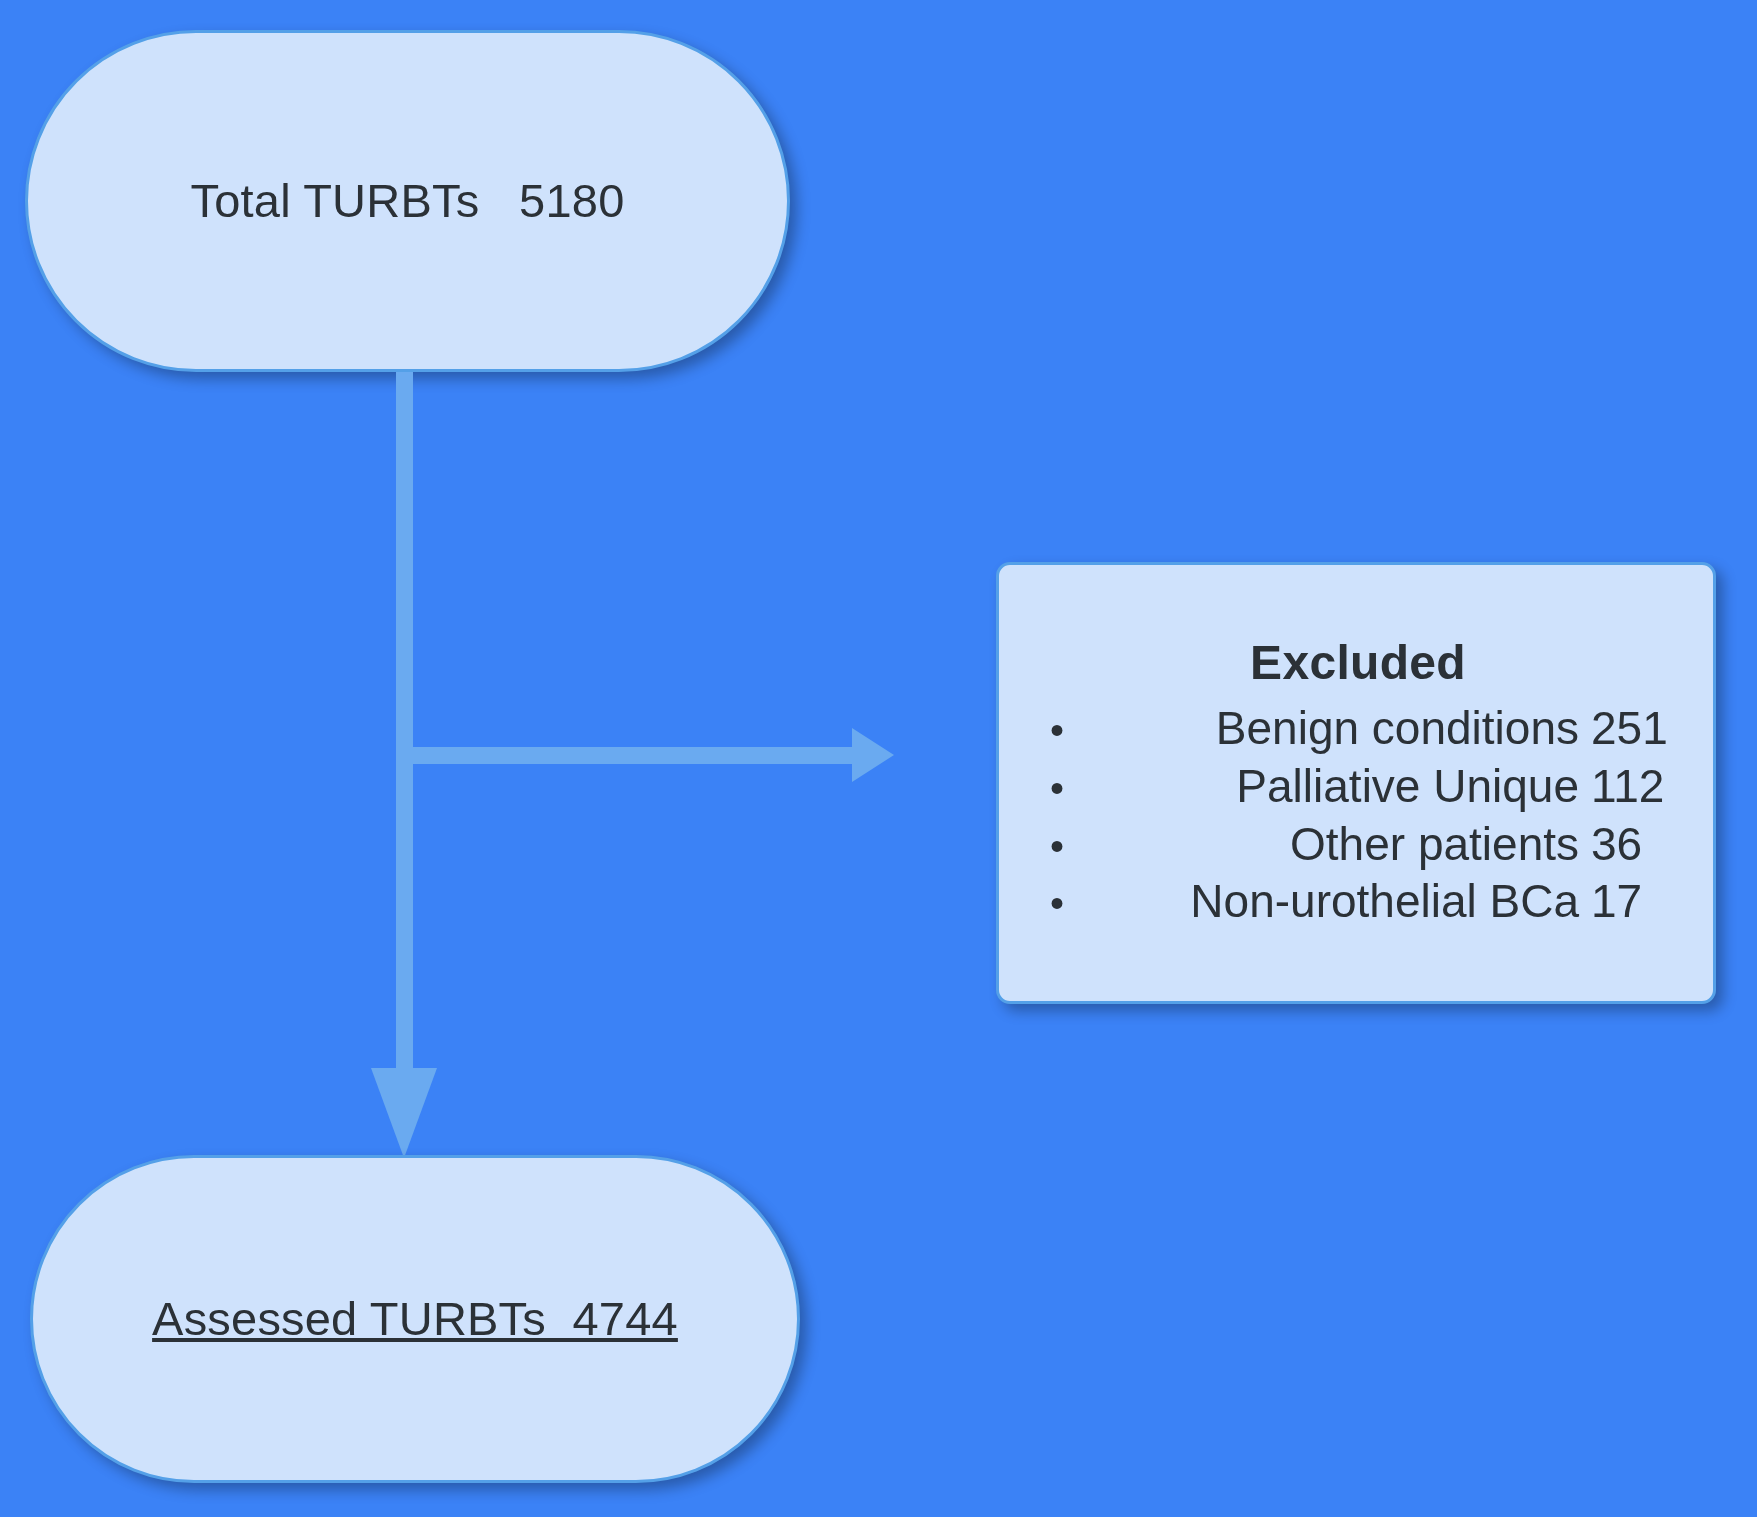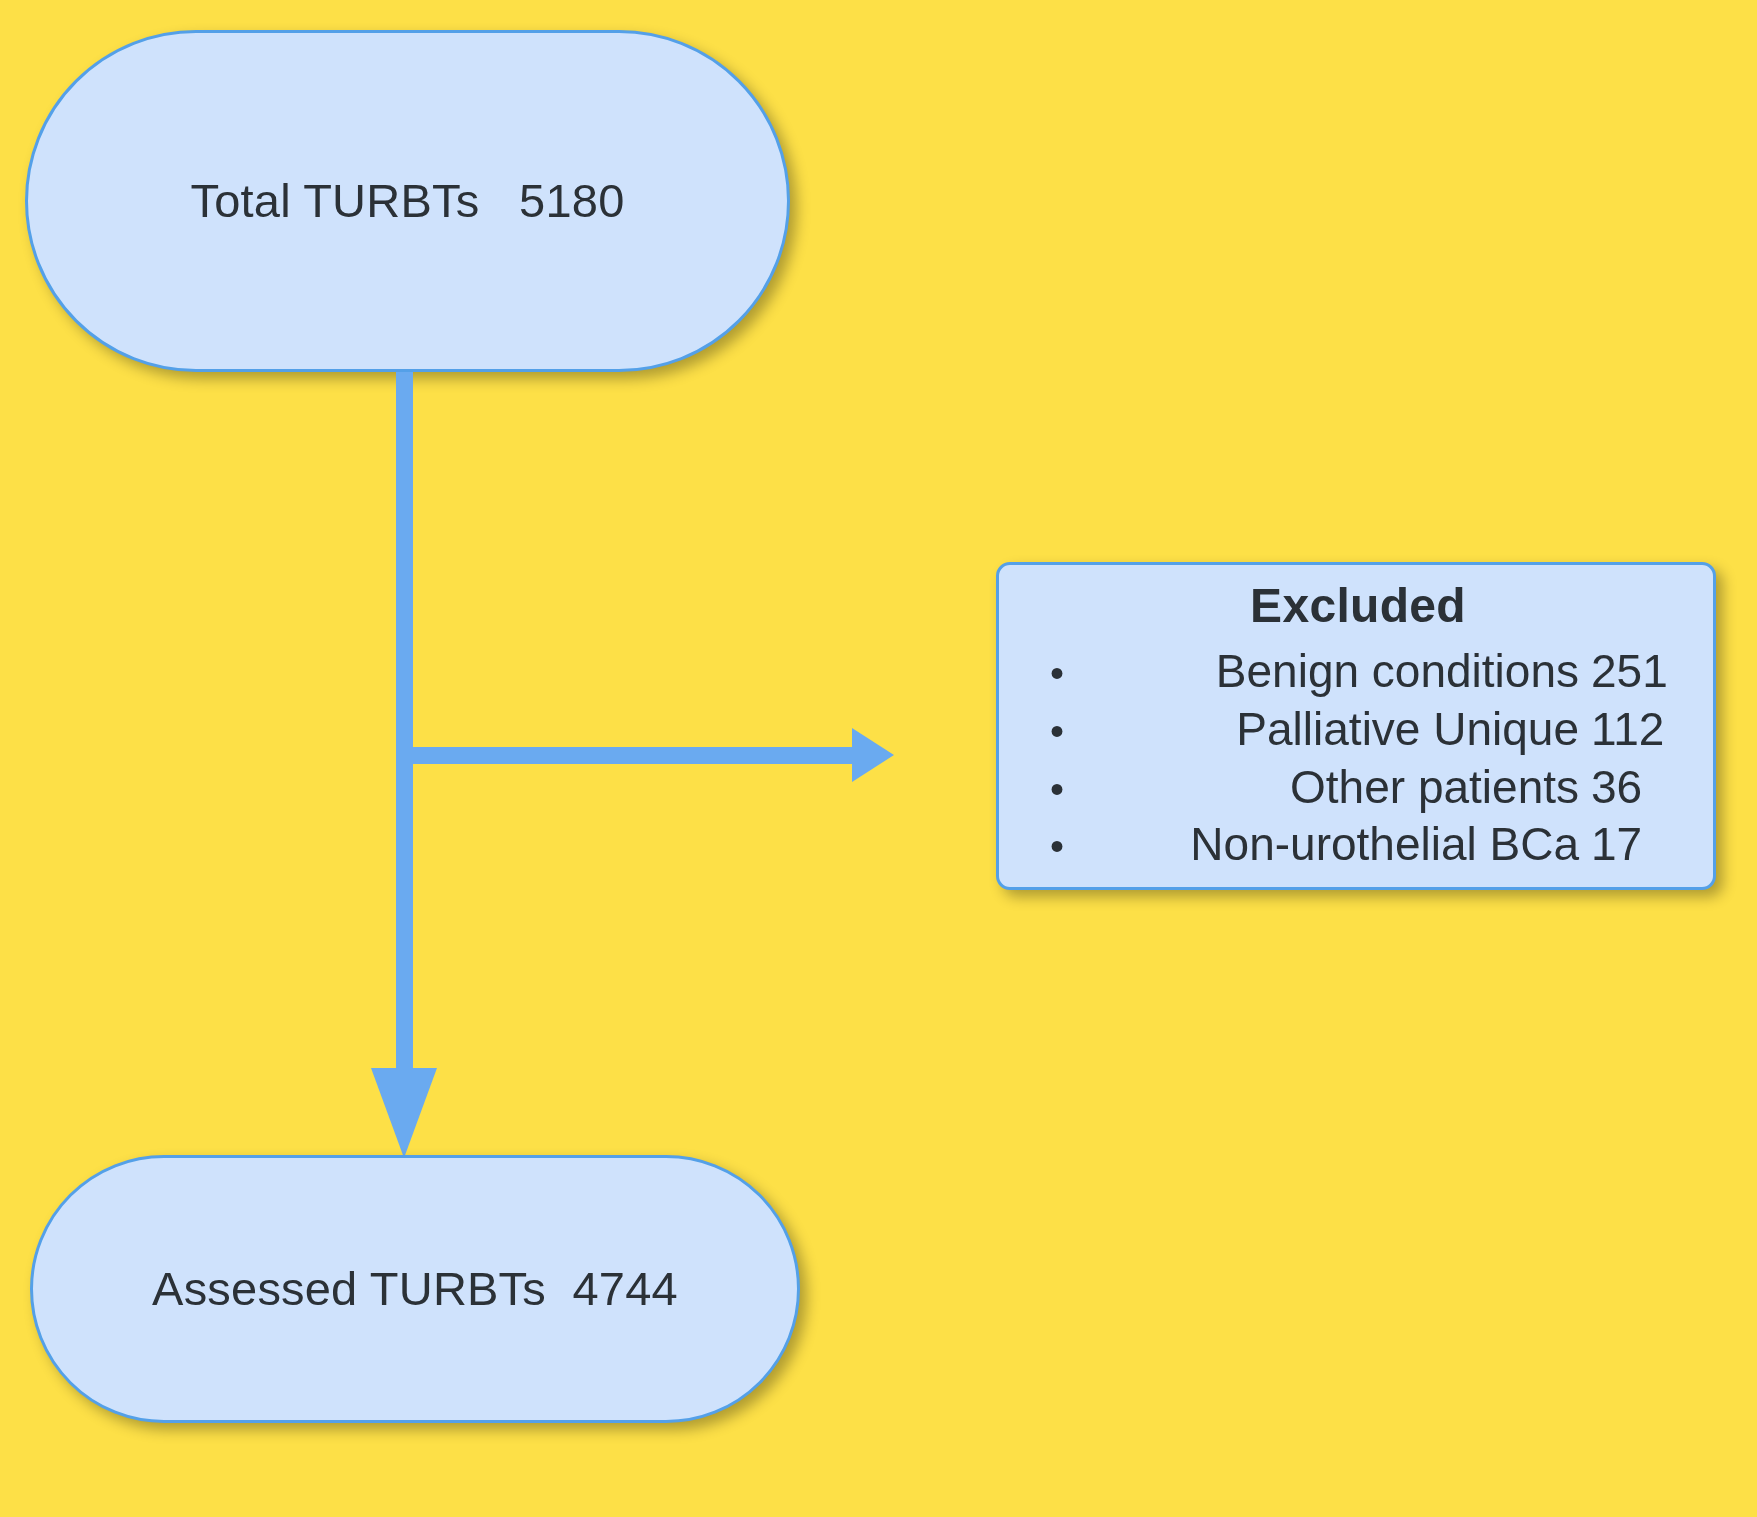--- a/index.html
+++ b/index.html
@@ -8,21 +8,21 @@
     padding: 0;
     background: #ffffff;
   }
   body {
     font-family: "Liberation Sans", sans-serif;
   }
   #canvas {
     position: relative;
     width: 1757px;
     height: 1517px;
-    background: #fde047;
+    background: #3b82f6;
     overflow: hidden;
   }
 
   
   .node {
     position: absolute;
     box-sizing: border-box;
     background: #cfe2fc;
     border: 3px solid #54a0e8;
     color: #2b3137;
@@ -57,29 +57,30 @@
     top: 30px;
     width: 765px;
     height: 342px;
   }
 
   
   #node-assessed {
     left: 30px;
     top: 1155px;
     width: 770px;
-    height: 268px;
+    height: 328px;
+    text-decoration: underline;
   }
 
   
   #node-excluded {
     left: 996px;
     top: 562px;
     width: 720px;
-    height: 328px;
+    height: 442px;
     padding: 18px 26px 18px 30px;
     justify-content: center;
   }
 
   .excluded-title {
     font-size: 48px;
     font-weight: bold;
     text-align: center;
     color: #2b3137;
     margin-bottom: 10px;

